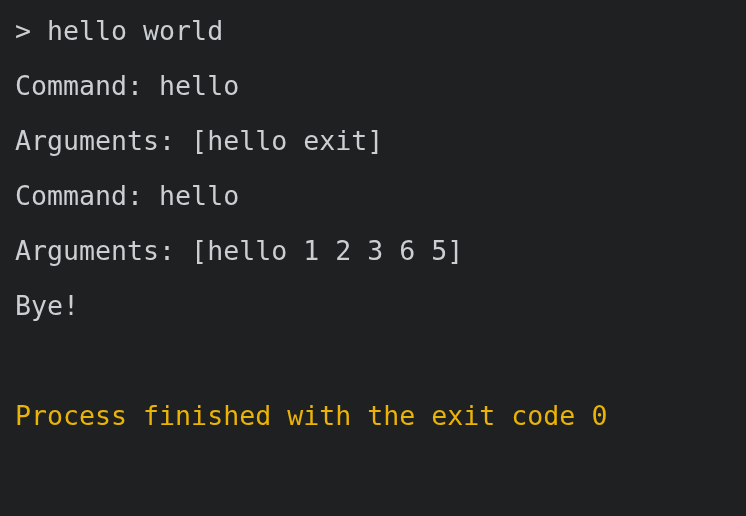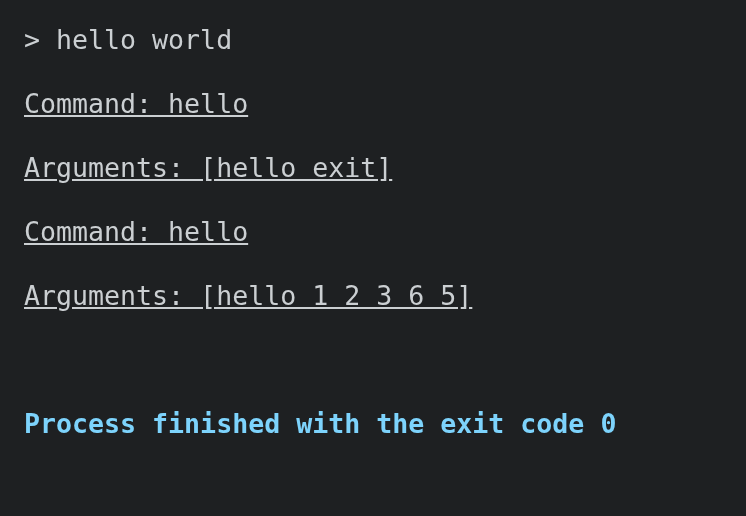--- a/index.html
+++ b/index.html
@@ -25,54 +25,53 @@
   }
   .console-line {
     font-family: "DejaVu Sans Mono", "Liberation Mono", monospace;
     font-size: 26.6px;
     line-height: 48px;
     height: 48px;
     letter-spacing: 0px;
     color: #cbcfd2;
     white-space: pre;
     padding-left: 8px;
-    margin: 16px;
+    margin: 7px;
     font-weight: 400;
     -webkit-font-smoothing: antialiased;
   }
   .console-line.blank {
     color: transparent;
   }
   .console-line.input-echo {
     color: #cbcfd2;
   }
   .console-line.result {
     color: #cbcfd2;
-    text-decoration: underline;
   }
   .console-line.exit-status {
-    color: #7dd3fc;
-    font-weight: bold;
+    color: #eab308;
   }
 </style>
 </head>
 <body>
 
 <div id="console-output">
 
   <div class="console-line input-echo">&gt; hello world</div>
 
   <div class="console-line result">Command: hello</div>
 
   <div class="console-line result">Arguments: [hello exit]</div>
 
 
   <div class="console-line result">Command: hello</div>
 
   <div class="console-line result">Arguments: [hello 1 2 3 6 5]</div>
 
 
+  <div class="console-line result">Bye!</div>
 
   <div class="console-line blank"> </div>
 
   <div class="console-line exit-status">Process finished with the exit code 0</div>
 
 </div>
 
 </body></html>

